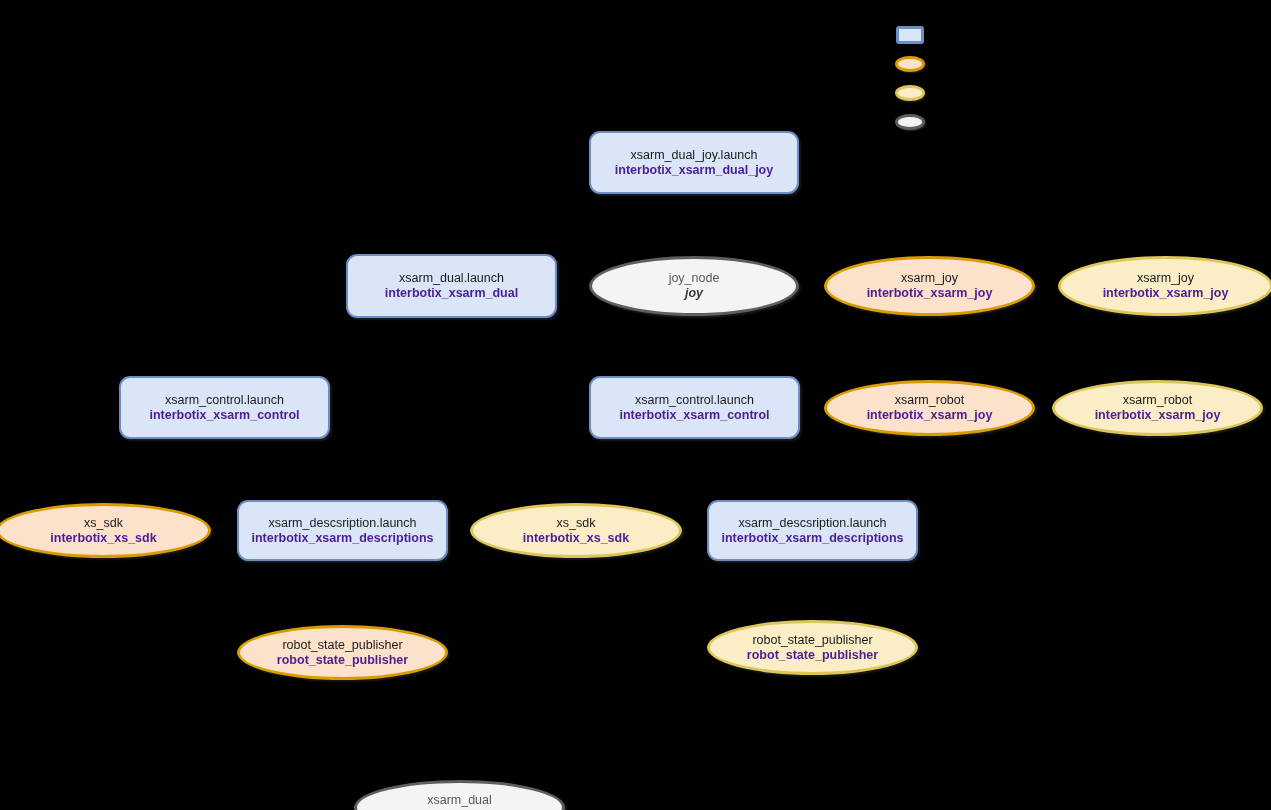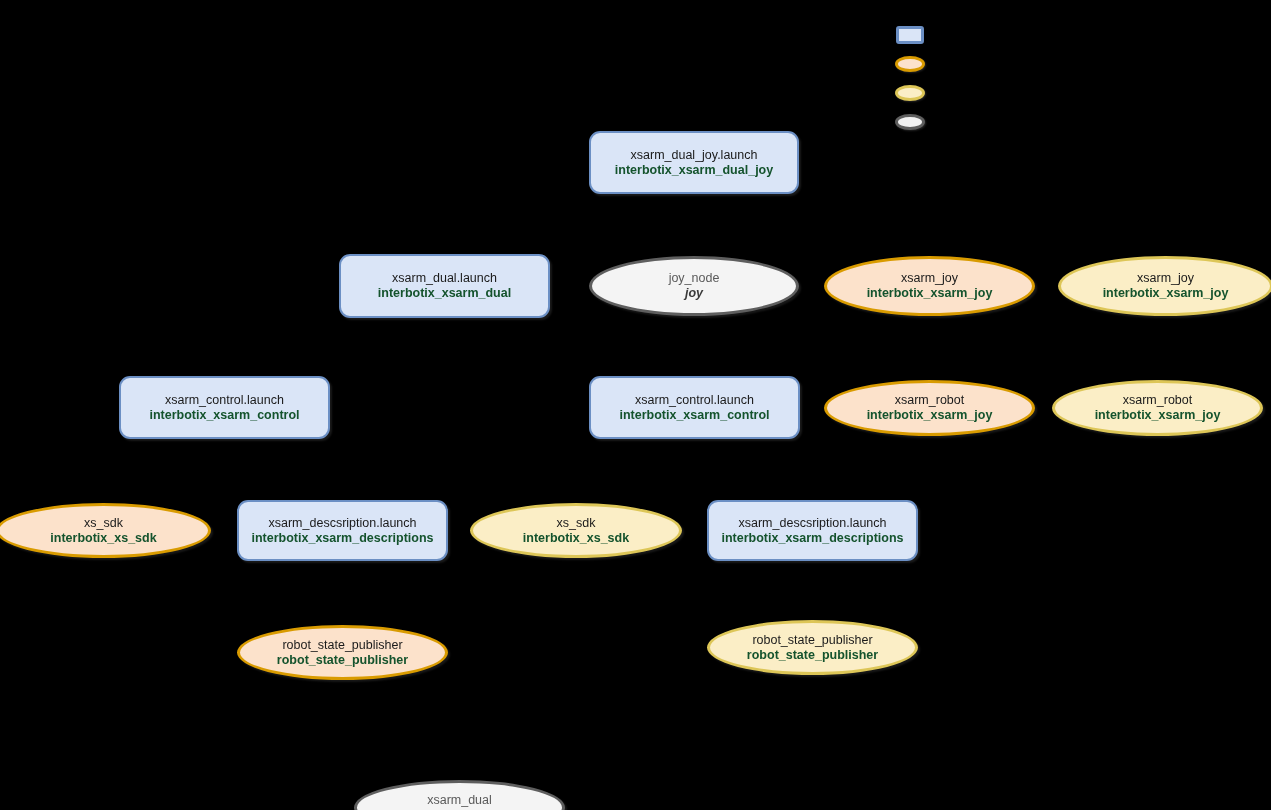--- a/index.html
+++ b/index.html
@@ -34,21 +34,21 @@
   }
   .node .line1 {
     font-size: 12.5px;
     font-weight: 400;
     color: #1a1a1a;
     white-space: nowrap;
   }
   .node .line2 {
     font-size: 12.5px;
     font-weight: bold;
-    color: #14532d;
+    color: #4c1d95;
     white-space: nowrap;
   }
 
   
   .node.launchbox {
     background: #dae5f7;
     border: 2px solid #6b8fc4;
     border-radius: 11px;
     box-shadow: 2px 2px 2px rgba(40,40,40,0.65);
   }
@@ -131,21 +131,21 @@
     <div class="legend-item legend-ell legend-orange"></div>
     <div class="legend-item legend-ell legend-yellow"></div>
     <div class="legend-item legend-ell legend-gray"></div>
   </div>
 
   <div id="nodes-layer">
       <div class="node launchbox" style="left: 589px; top: 131px; width: 210px; height: 63px;">
         <div class="line1">xsarm_dual_joy.launch</div>
         <div class="line2">interbotix_xsarm_dual_joy</div>
       </div>
-      <div class="node launchbox" style="left: 339px; top: 254px; width: 211px; height: 64px;">
+      <div class="node launchbox" style="left: 346px; top: 254px; width: 211px; height: 64px;">
         <div class="line1">xsarm_dual.launch</div>
         <div class="line2">interbotix_xsarm_dual</div>
       </div>
       <div class="node ellipse gray" style="left: 589px; top: 256px; width: 210px; height: 60px;">
         <div class="line1">joy_node</div>
         <div class="line2">joy</div>
       </div>
       <div class="node ellipse orange" style="left: 824px; top: 256px; width: 211px; height: 60px;">
         <div class="line1">xsarm_joy</div>
         <div class="line2">interbotix_xsarm_joy</div>

